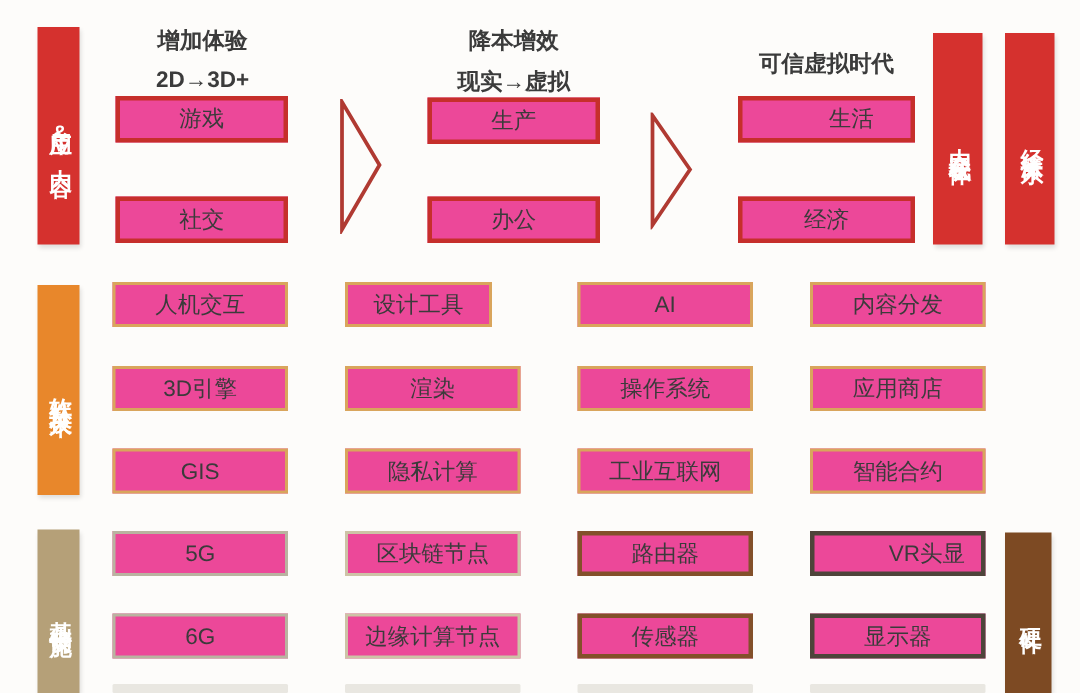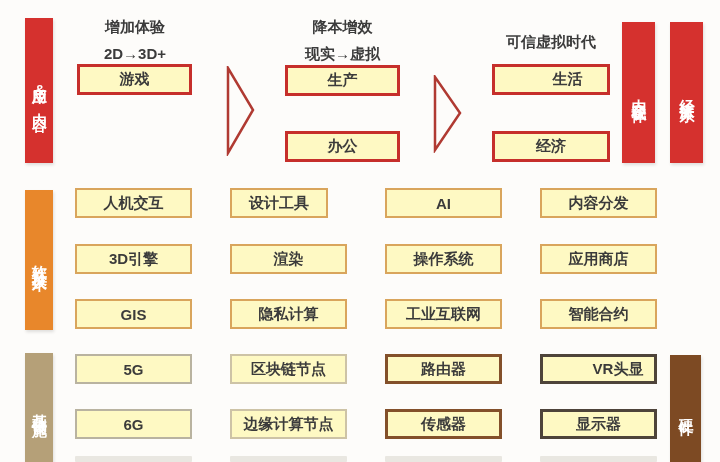--- a/index.html
+++ b/index.html
@@ -21,21 +21,21 @@
   .vbar.tan{background:#b5a078;}
   .vbar.darkbrown{background:#7d4a23;}
   
   .hdr{
     position:absolute;text-align:center;font-weight:bold;font-size:15px;color:#3b3b3b;
     white-space:nowrap;
   }
   
   .box{
     position:absolute;display:flex;align-items:center;justify-content:center;
-    background:#fef9c3;font-weight:bold;font-size:15px;color:#3b3b3b;
+    background:#ec4899;font-weight:normal;font-size:15px;color:#3b3b3b;
     box-sizing:border-box;white-space:nowrap;
   }
   .red-box{border:3px solid #c62f2b;}
   .soft-box{border:2px solid #d9a55c;}
   .infra-gray{border:2px solid #b9b3a0;}
   .infra-tan{border:2px solid #cdc3a6;}
   .infra-brown{border:3px solid #83502a;}
   .infra-dark{border:3px solid #4e443a;}
   .arrow-svg{position:absolute;}
   
@@ -50,20 +50,21 @@
   <div class="vbar orange" style="left:25px;top:190px;width:28px;height:140px;">软件及技术</div>
   <div class="vbar tan" style="left:25px;top:353px;width:28px;height:109px;">基础设施</div>
 
   <div class="vbar red" style="left:622px;top:22px;width:33px;height:141px;">内容载体</div>
   <div class="vbar red" style="left:670px;top:22px;width:33px;height:141px;">经济体系</div>
   <div class="vbar darkbrown" style="left:670px;top:355px;width:31px;height:107px;">硬件</div>
 
   <div class="hdr" style="left:70px;top:18px;width:130px;text-align:center;">增加体验</div>
   <div class="hdr" style="left:70px;top:45px;width:130px;">2D→3D+</div>
   <div class="box red-box" style="left:77px;top:64px;width:115px;height:31px;">游戏</div>
+  <div class="box red-box" style="left:77px;top:131px;width:115px;height:31px;">社交</div>
 
   <svg class="arrow-svg" style="left:226px;top:66px;" width="30" height="90" viewBox="0 0 30 90">
     <polygon points="2,2 2,87 27,44" fill="none" stroke="#b03a32" stroke-width="2.5" stroke-linejoin="miter"></polygon>
   </svg>
 
   <div class="hdr" style="left:285px;top:18px;width:115px;">降本增效</div>
   <div class="hdr" style="left:285px;top:45px;width:115px;">现实→虚拟</div>
   <div class="box red-box" style="left:285px;top:65px;width:115px;height:31px;">生产</div>
   <div class="box red-box" style="left:285px;top:131px;width:115px;height:31px;">办公</div>
 

